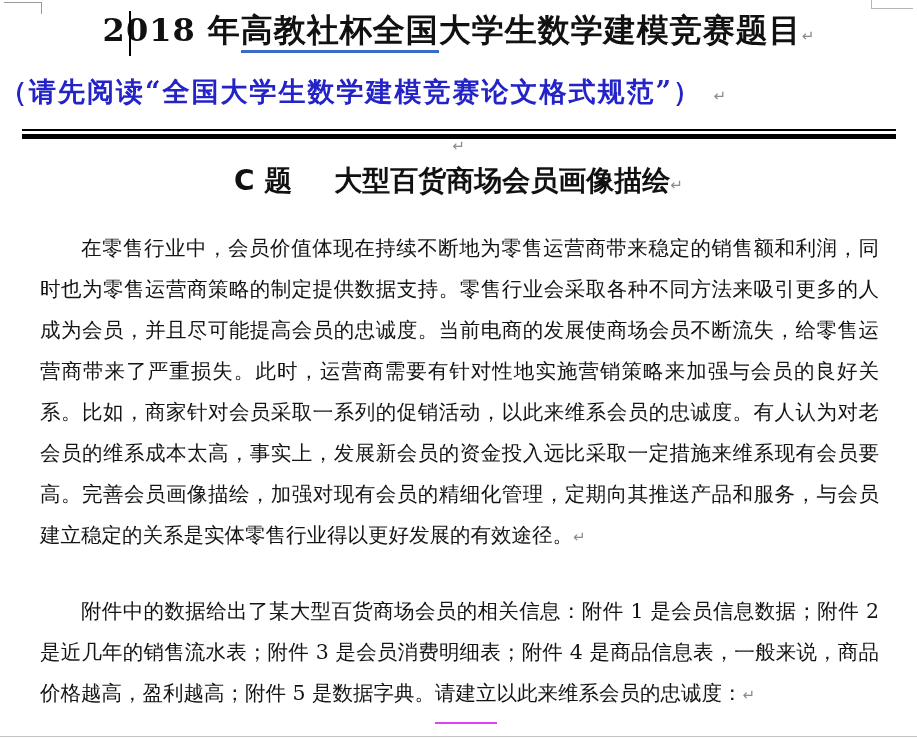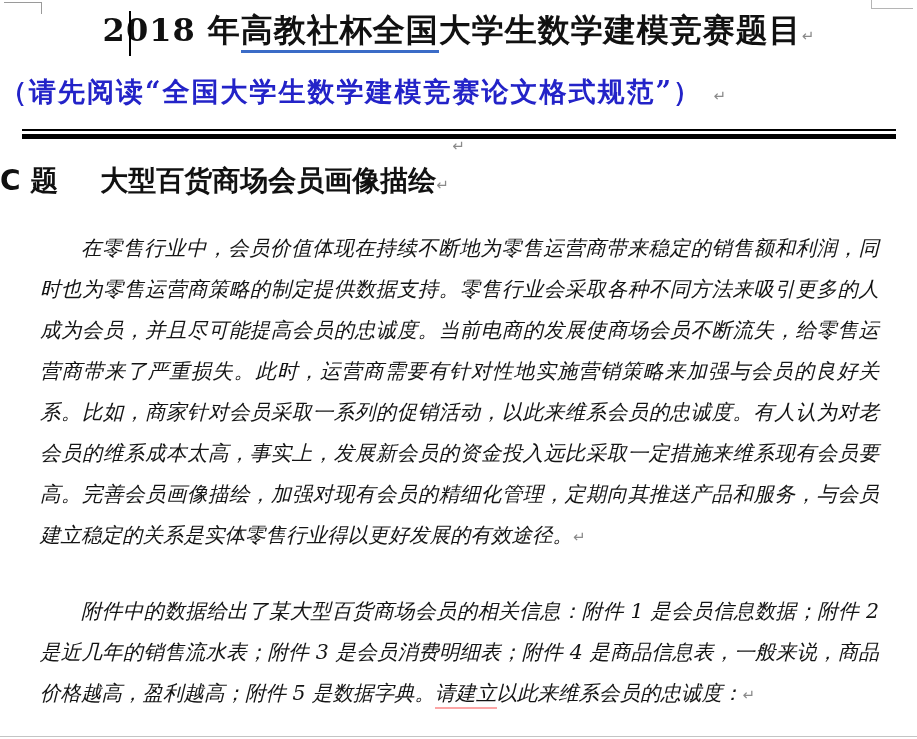--- a/index.html
+++ b/index.html
@@ -57,42 +57,42 @@
     border-top:2px solid #000;
     border-bottom:5px solid #000;
   }
   .rule-mark-row{
     text-align:center;
     height:16px;
     line-height:14px;
   }
   .heading-row{
     margin-top:7px;
+    text-align:center;
     font-family:"DejaVu Sans", sans-serif;
     font-size:28px;
     font-weight:bold;
     white-space:nowrap;
   }
   .heading-label{margin-right:42px;}
   .text-area{
     margin:28px 38px 0 40px;
   }
   .body-para{
     margin:0;
     font-size:20.5px;
     line-height:41px;
     text-align:justify;
     text-indent:2em;
     color:#141414;
-    font-style:italic;
   }
   .body-para.second{margin-top:33px;}
   .body-link{
-    border-bottom:2px solid #fca5a5;
-    padding-bottom:2px;
+    border-bottom:2px solid #d946ef;
+    padding-bottom:17px;
   }
   .bottom-edge{
     position:absolute;left:0;right:0;bottom:2px;height:1px;background:#c4c4c4;
   }
 </style>
 </head>
 <body>
 
 <div class="page">
 

